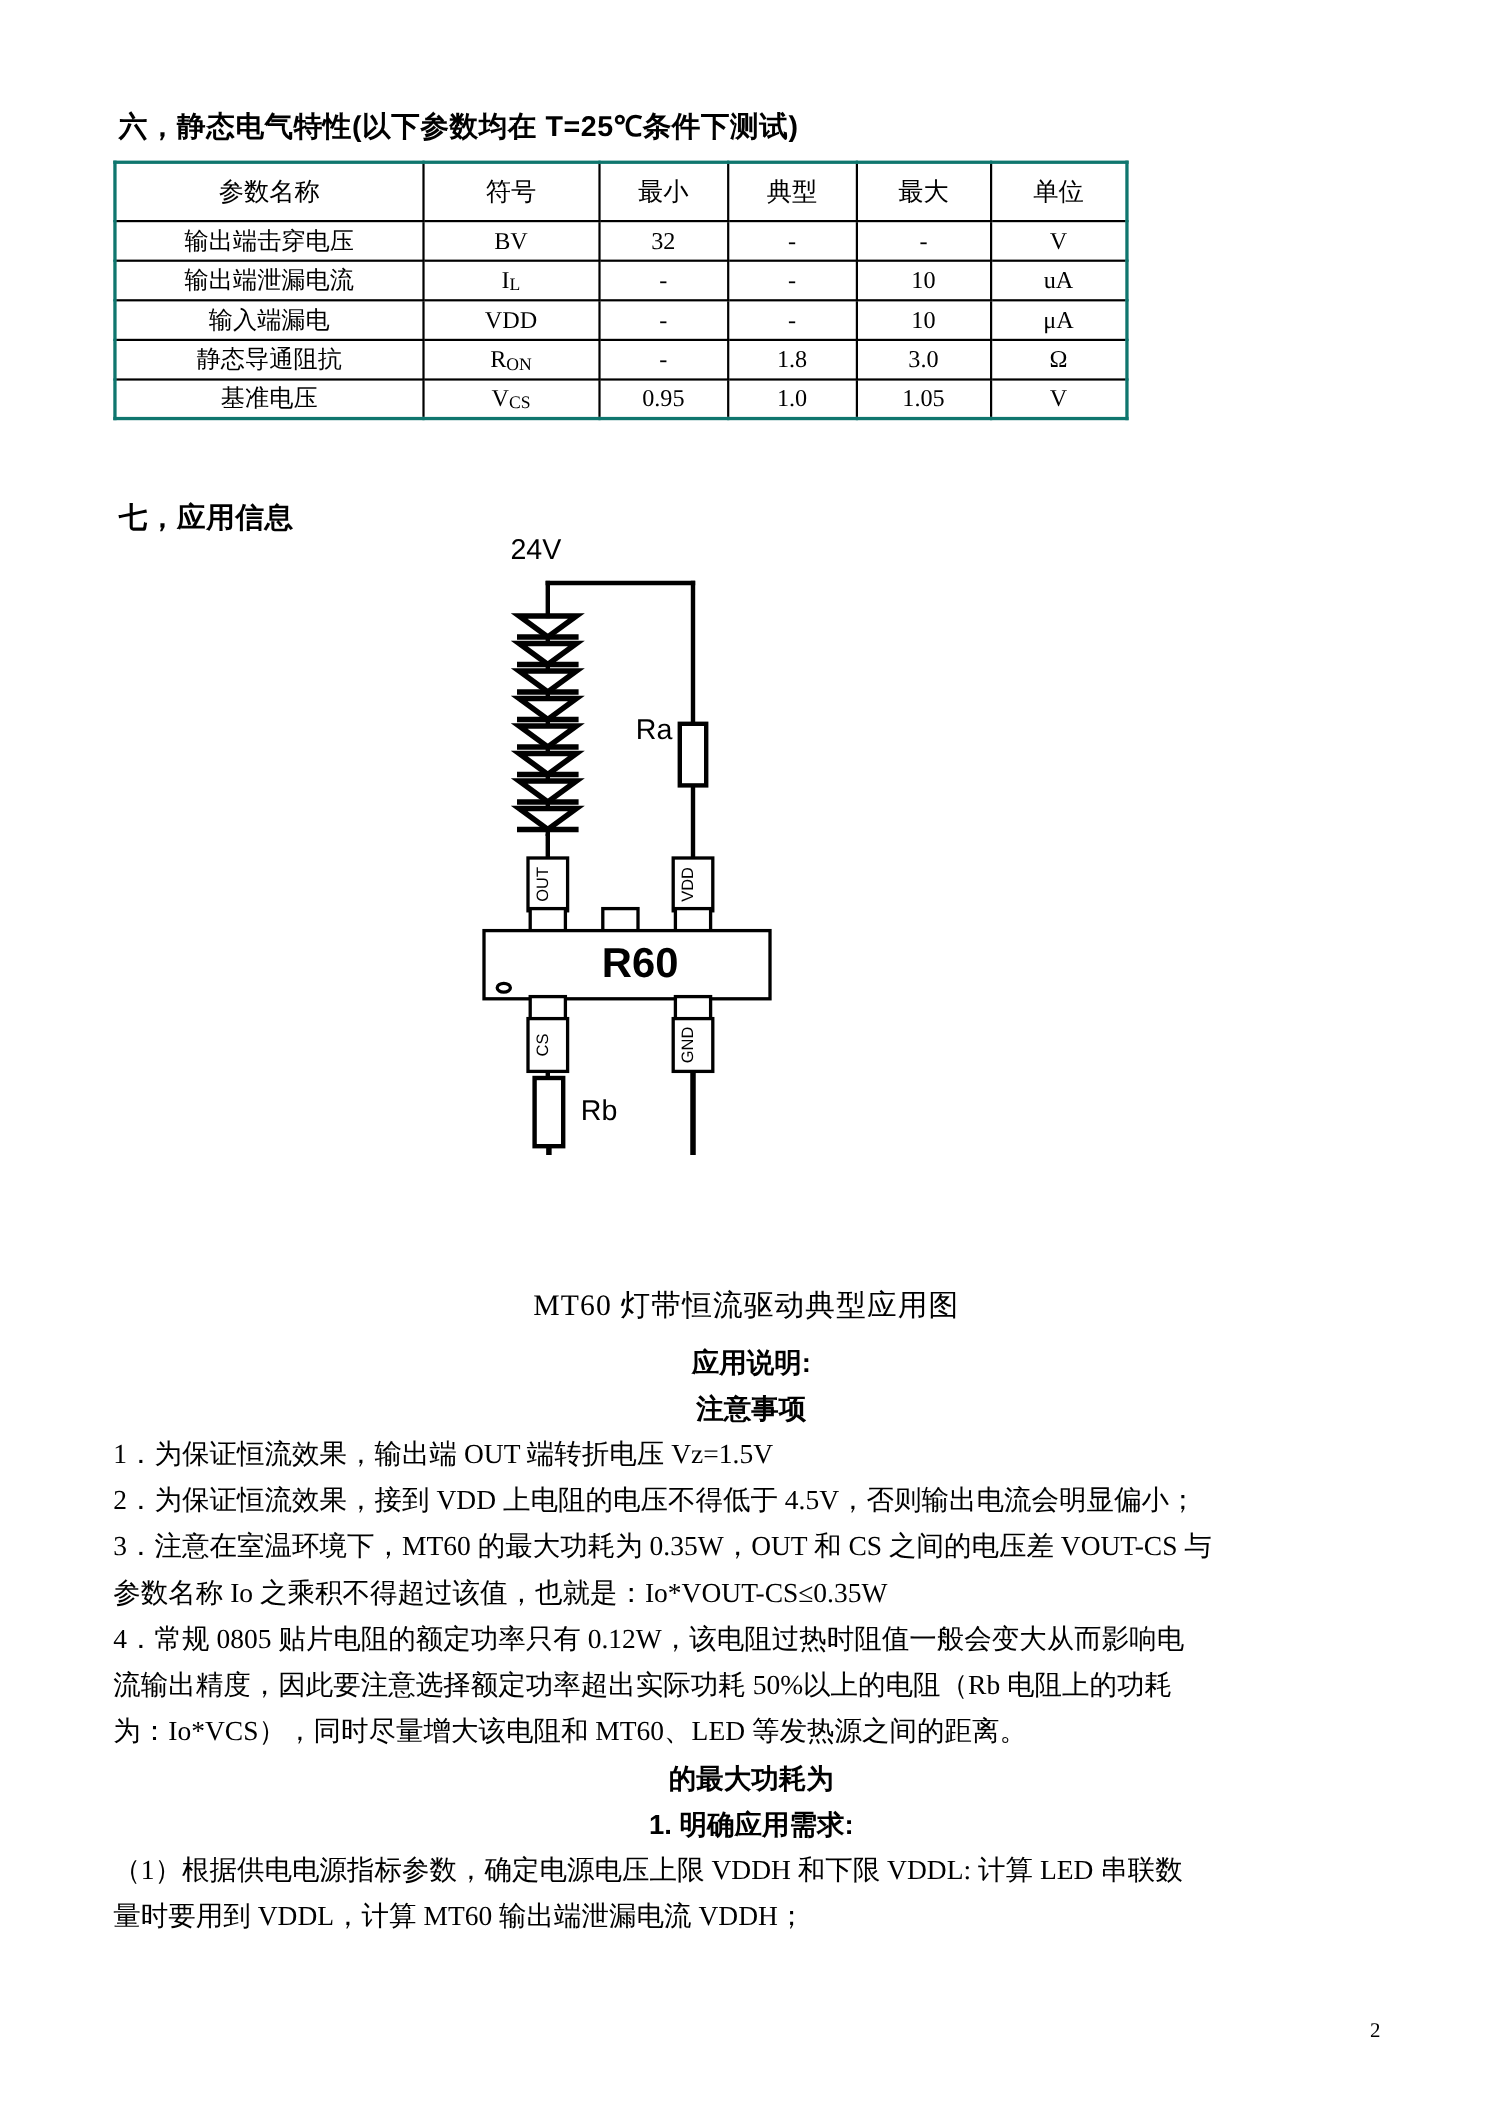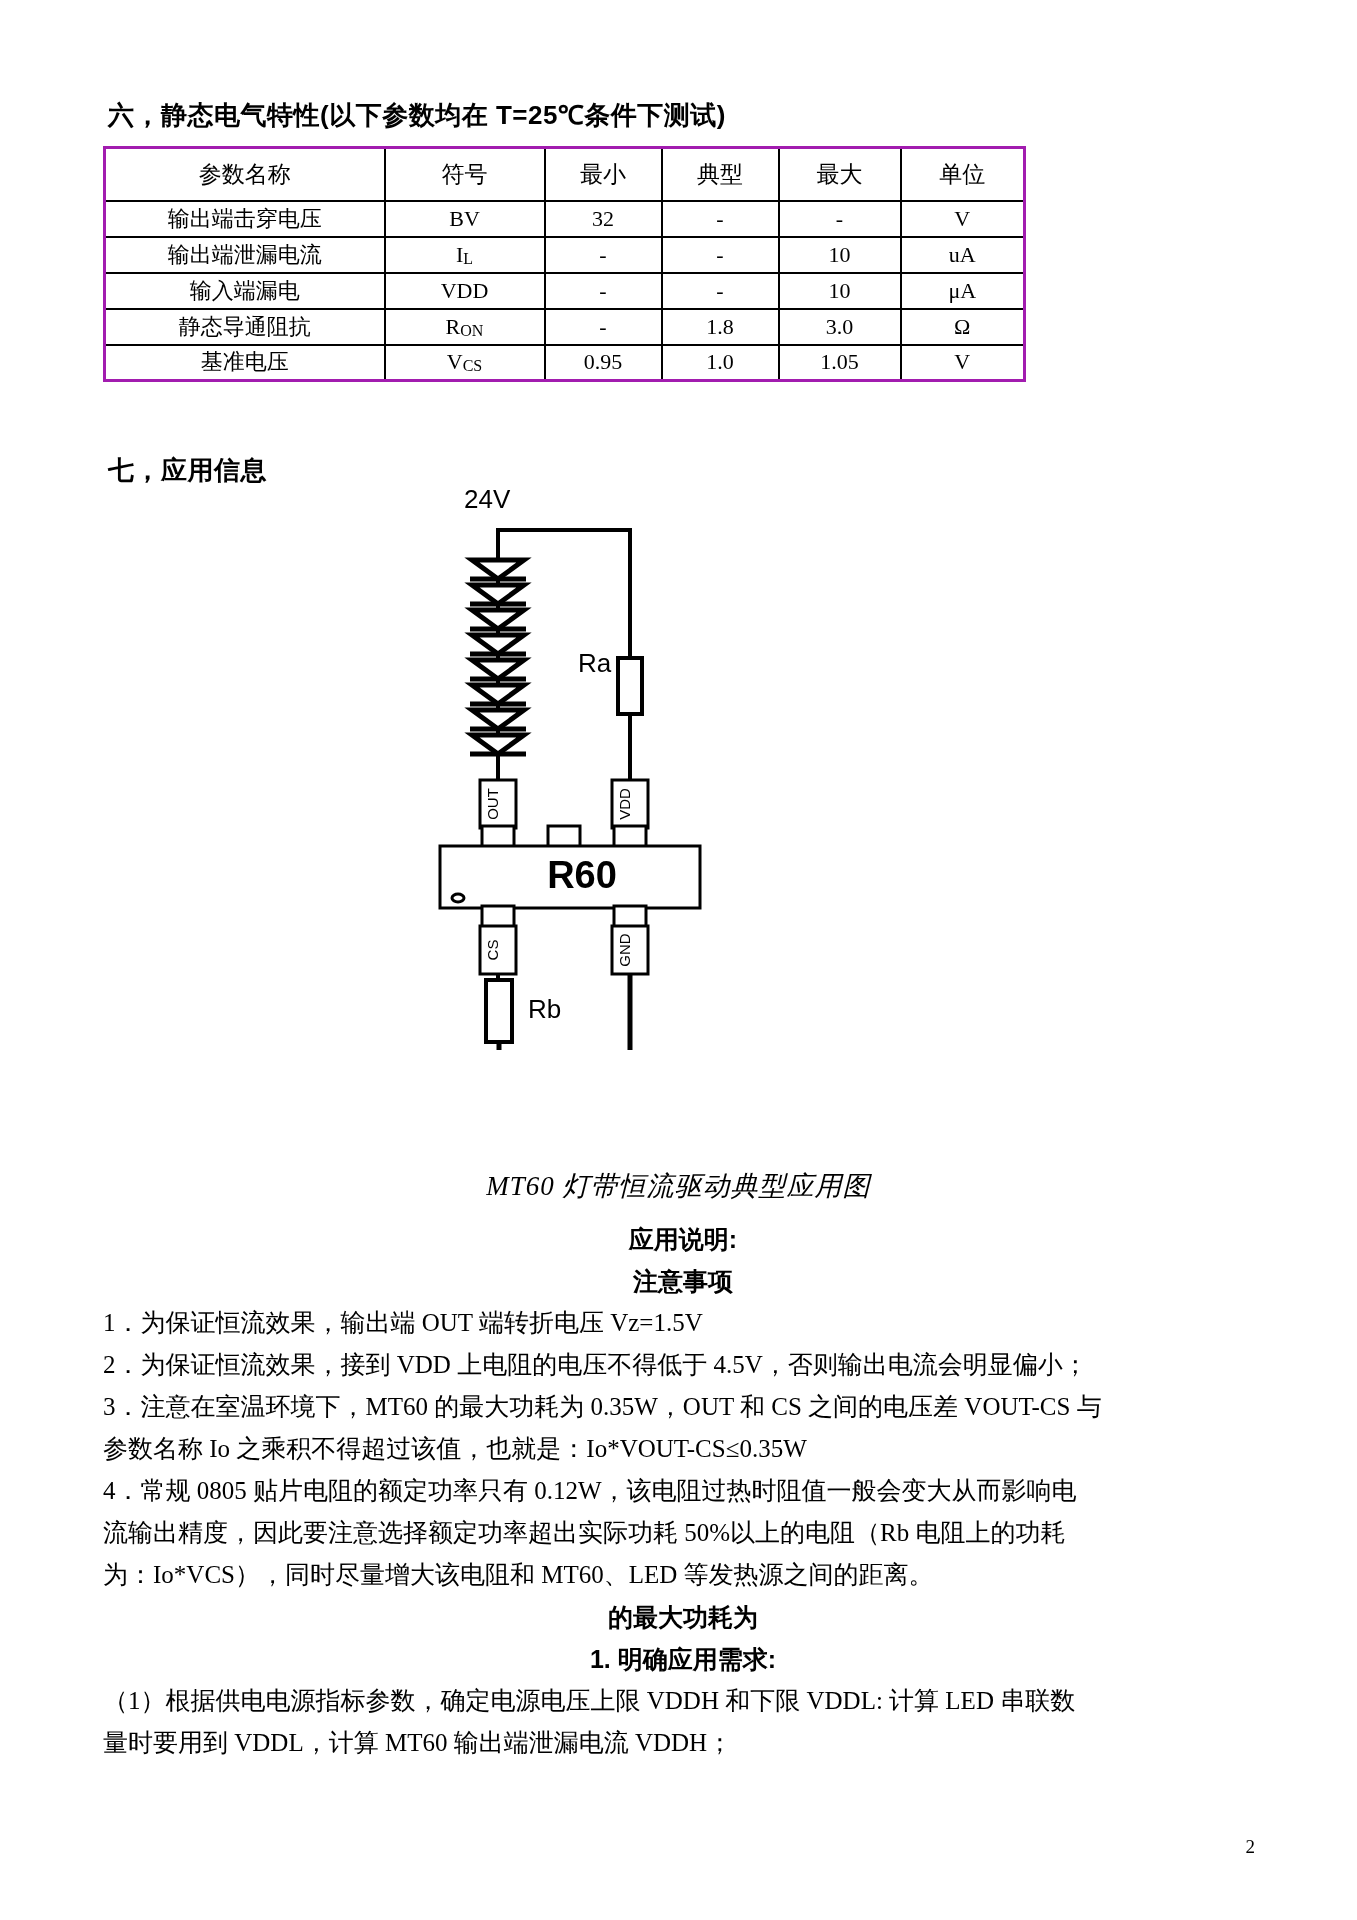--- a/index.html
+++ b/index.html
@@ -24,21 +24,21 @@
   }
   #head-six { left:108px; top:96px; }
   #head-seven { left:108px; top:453px; }
 
   
   .tbl-wrap { position:absolute; left:103px; top:146px; width:900px; }
   table.spec {
     border-collapse:collapse;
     width:900px;
     table-layout:fixed;
-    border:3px solid #a21caf;
+    border:3px solid #0f766e;
   }
   table.spec td {
     border:2px solid #000;
     text-align:center;
     vertical-align:middle;
     font-size:22px;
     font-family:"Liberation Serif", serif;
     padding:0;
   }
   table.spec tr.hdr td { height:53px; font-size:23px; }
@@ -55,21 +55,20 @@
   .diagram { position:absolute; left:430px; top:480px; width:440px; height:570px; }
   .diagram svg { display:block; }
 
   
   .caption {
     position:absolute; left:0; top:1168px; width:1357px;
     text-align:center;
     font-size:27px;
     font-family:"Liberation Serif", serif;
     letter-spacing:1px;
-    font-style:italic;
   }
 
   
   .body-block { position:absolute; left:103px; top:1218px; width:1160px; }
   .p { font-size:25px; line-height:42px; font-family:"Liberation Serif", serif; white-space:pre-wrap; }
   .p.bold { font-family:"Liberation Sans", sans-serif; font-weight:bold; font-size:25px;text-align:center; }
   .pagenum {
     position:absolute; right:102px; top:1836px;
     font-size:19px; font-family:"Liberation Serif", serif;
   }

